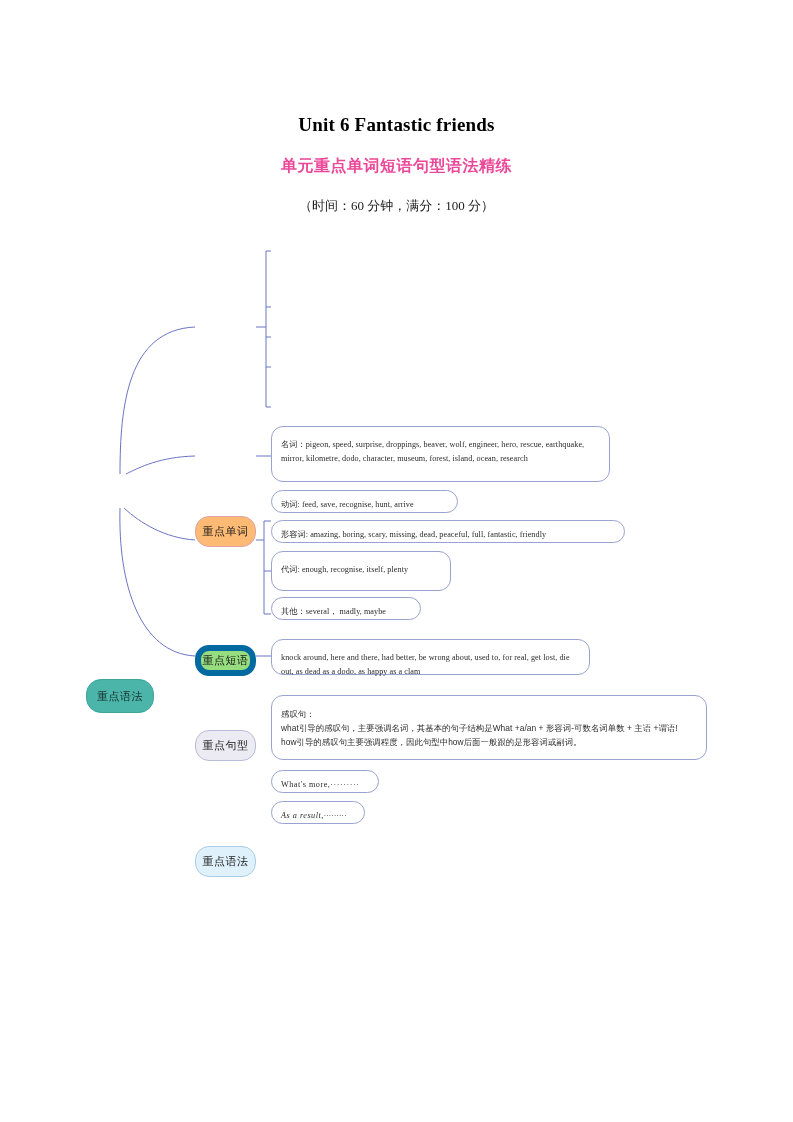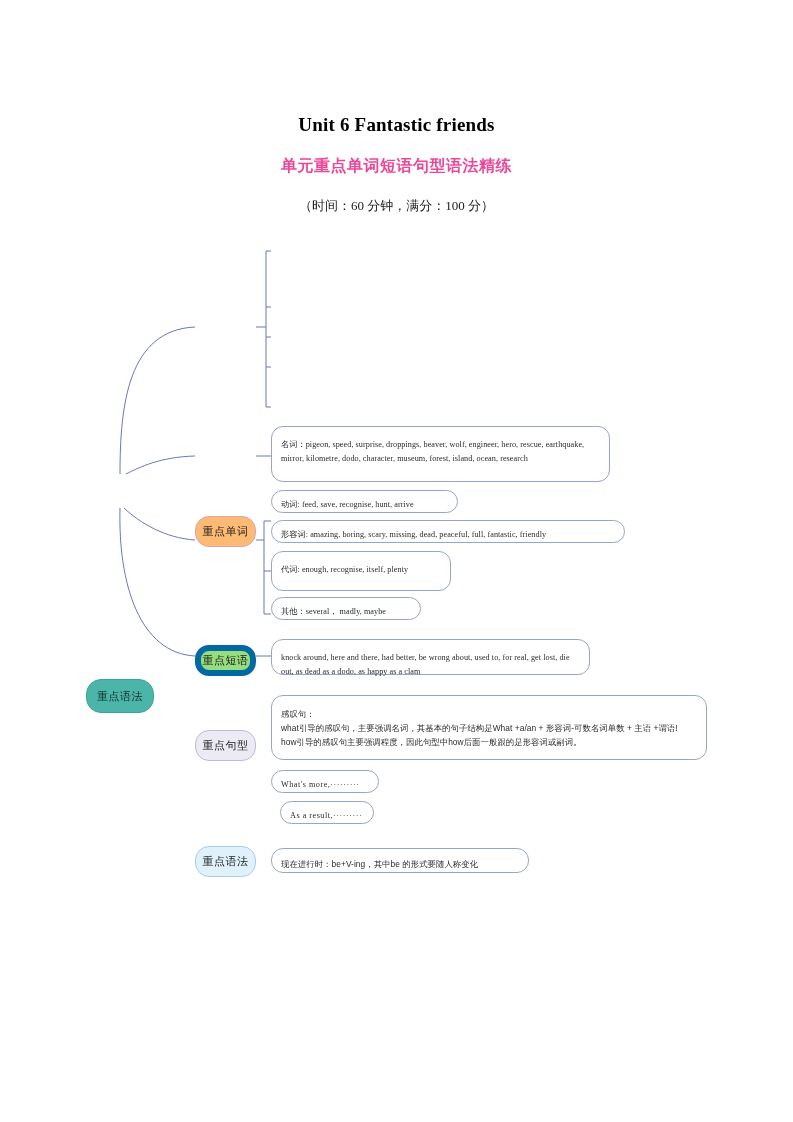--- a/index.html
+++ b/index.html
@@ -151,21 +151,21 @@
   }
 
   .leaf-nouns      { left: 271px; top: 221px; width: 339px; height: 56px; }
   .leaf-verbs      { left: 271px; top: 285px; width: 187px; height: 23px; display:flex; align-items:center; }
   .leaf-adjs       { left: 271px; top: 315px; width: 354px; height: 23px; display:flex; align-items:center; }
   .leaf-prons      { left: 271px; top: 346px; width: 180px; height: 40px; }
   .leaf-others     { left: 271px; top: 392px; width: 150px; height: 23px; display:flex; align-items:center; }
   .leaf-phrases    { left: 271px; top: 434px; width: 319px; height: 36px; }
   .leaf-exclam     { left: 271px; top: 490px; width: 436px; height: 65px; }
   .leaf-whatsmore  { left: 271px; top: 565px; width: 108px; height: 23px; display:flex; align-items:center; }
-  .leaf-asaresult  { left: 280px; top: 596px; width: 94px; height: 23px; display:flex; align-items:center; }
+  .leaf-asaresult  { left: 271px; top: 596px; width: 94px; height: 23px; display:flex; align-items:center;font-style:italic; }
   .leaf-tense      { left: 271px; top: 643px; width: 258px; height: 25px; display:flex; align-items:center; }
 
   .dots { letter-spacing: 0.5px; }
 </style>
 </head>
 <body>
 
 <div class="doc-header">
   <h1 class="doc-title">Unit 6 Fantastic friends</h1>
   <h2 class="doc-subtitle">单元重点单词短语句型语法精练</h2>
@@ -219,15 +219,14 @@
   <div class="leaf leaf-phrases">knock around, here and there, had better, be wrong about, used to, for real, get lost, die out, as dead as a dodo, as happy as a clam</div>
 
   <div class="leaf leaf-exclam">
     <div class="leaf-cn-body">感叹句：</div>
     <div class="leaf-cn-body">what引导的感叹句，主要强调名词，其基本的句子结构是What +a/an + 形容词-可数名词单数 + 主语 +谓语!</div>
     <div class="leaf-cn-body">how引导的感叹句主要强调程度，因此句型中how后面一般跟的是形容词或副词。</div>
   </div>
 
   <div class="leaf leaf-whatsmore dots">What's more,·········</div>
   <div class="leaf leaf-asaresult dots">As a result,·········</div>
-  <div class="leaf leaf-tense leaf-cn-body">现在进行时：be+V-ing，其中be 的形式要随人称变化</div>
 
 </div>
 
 </body></html>

